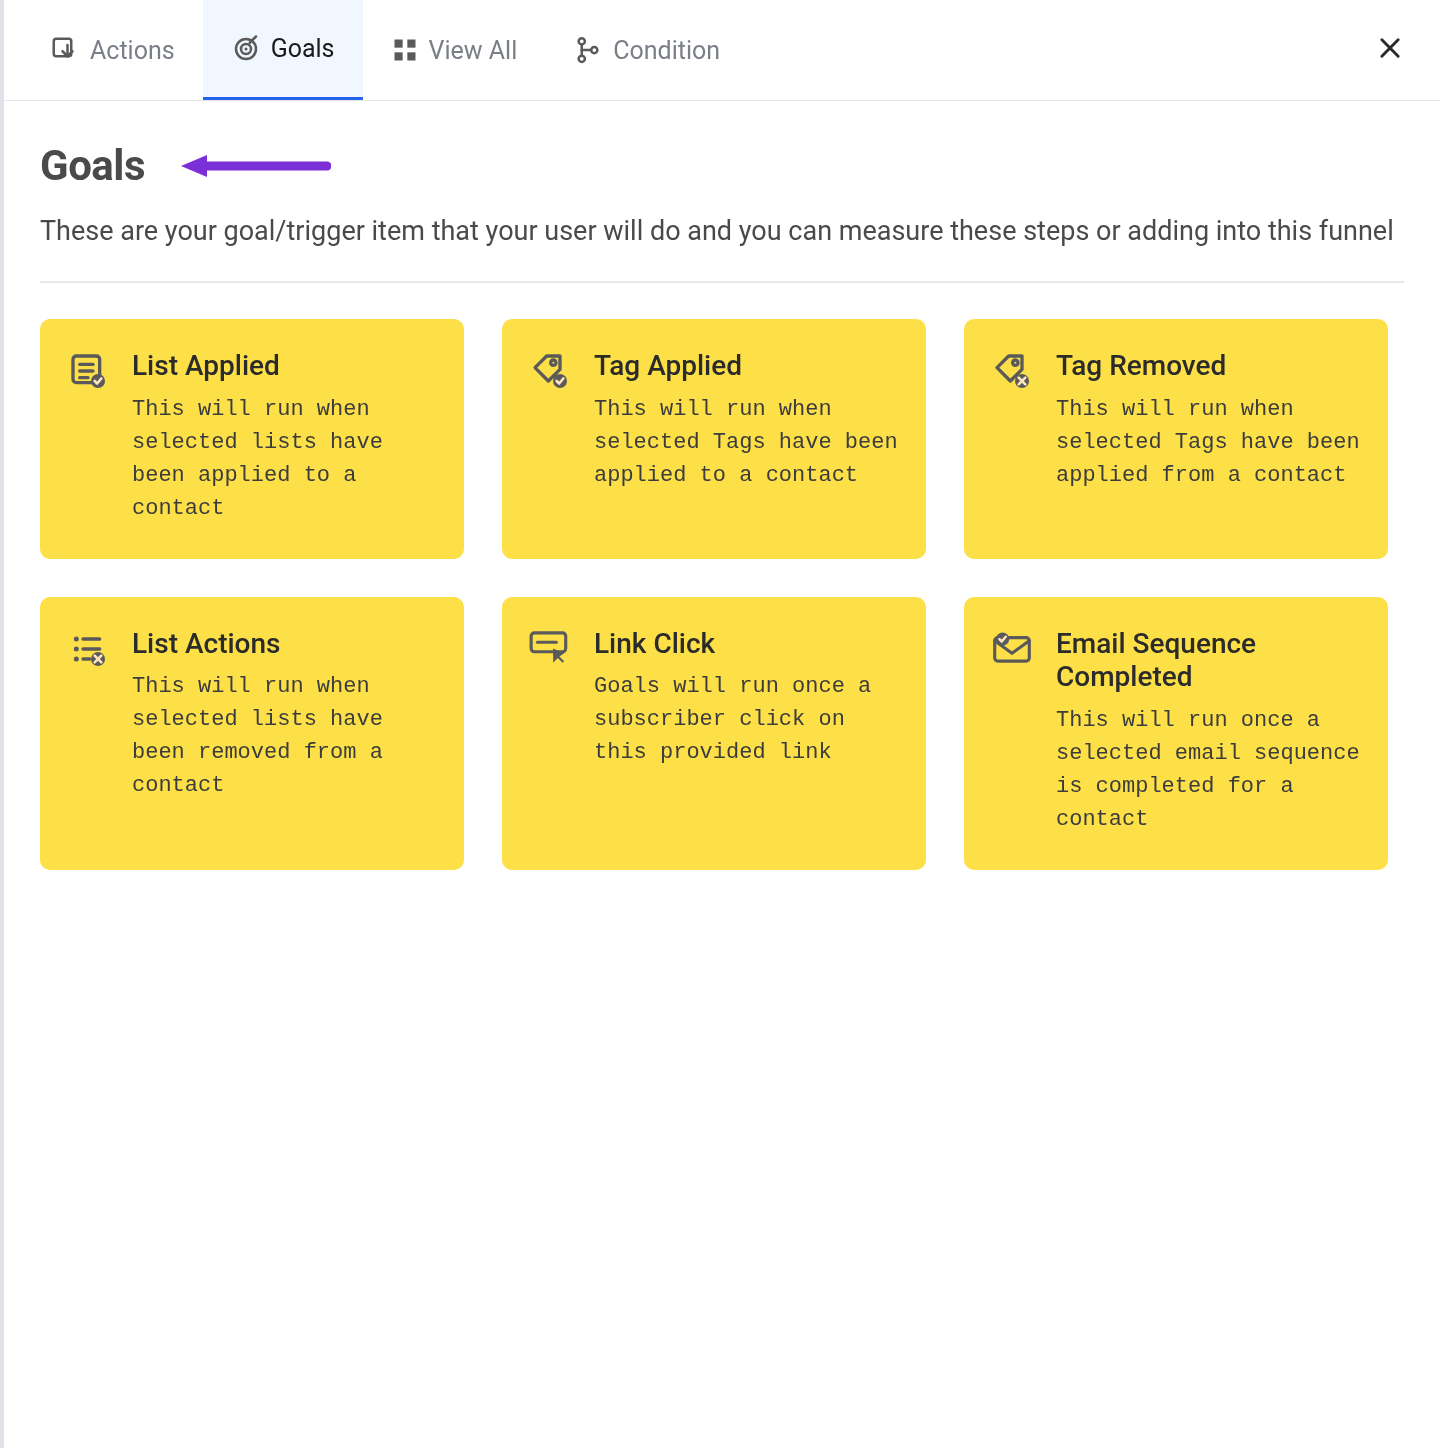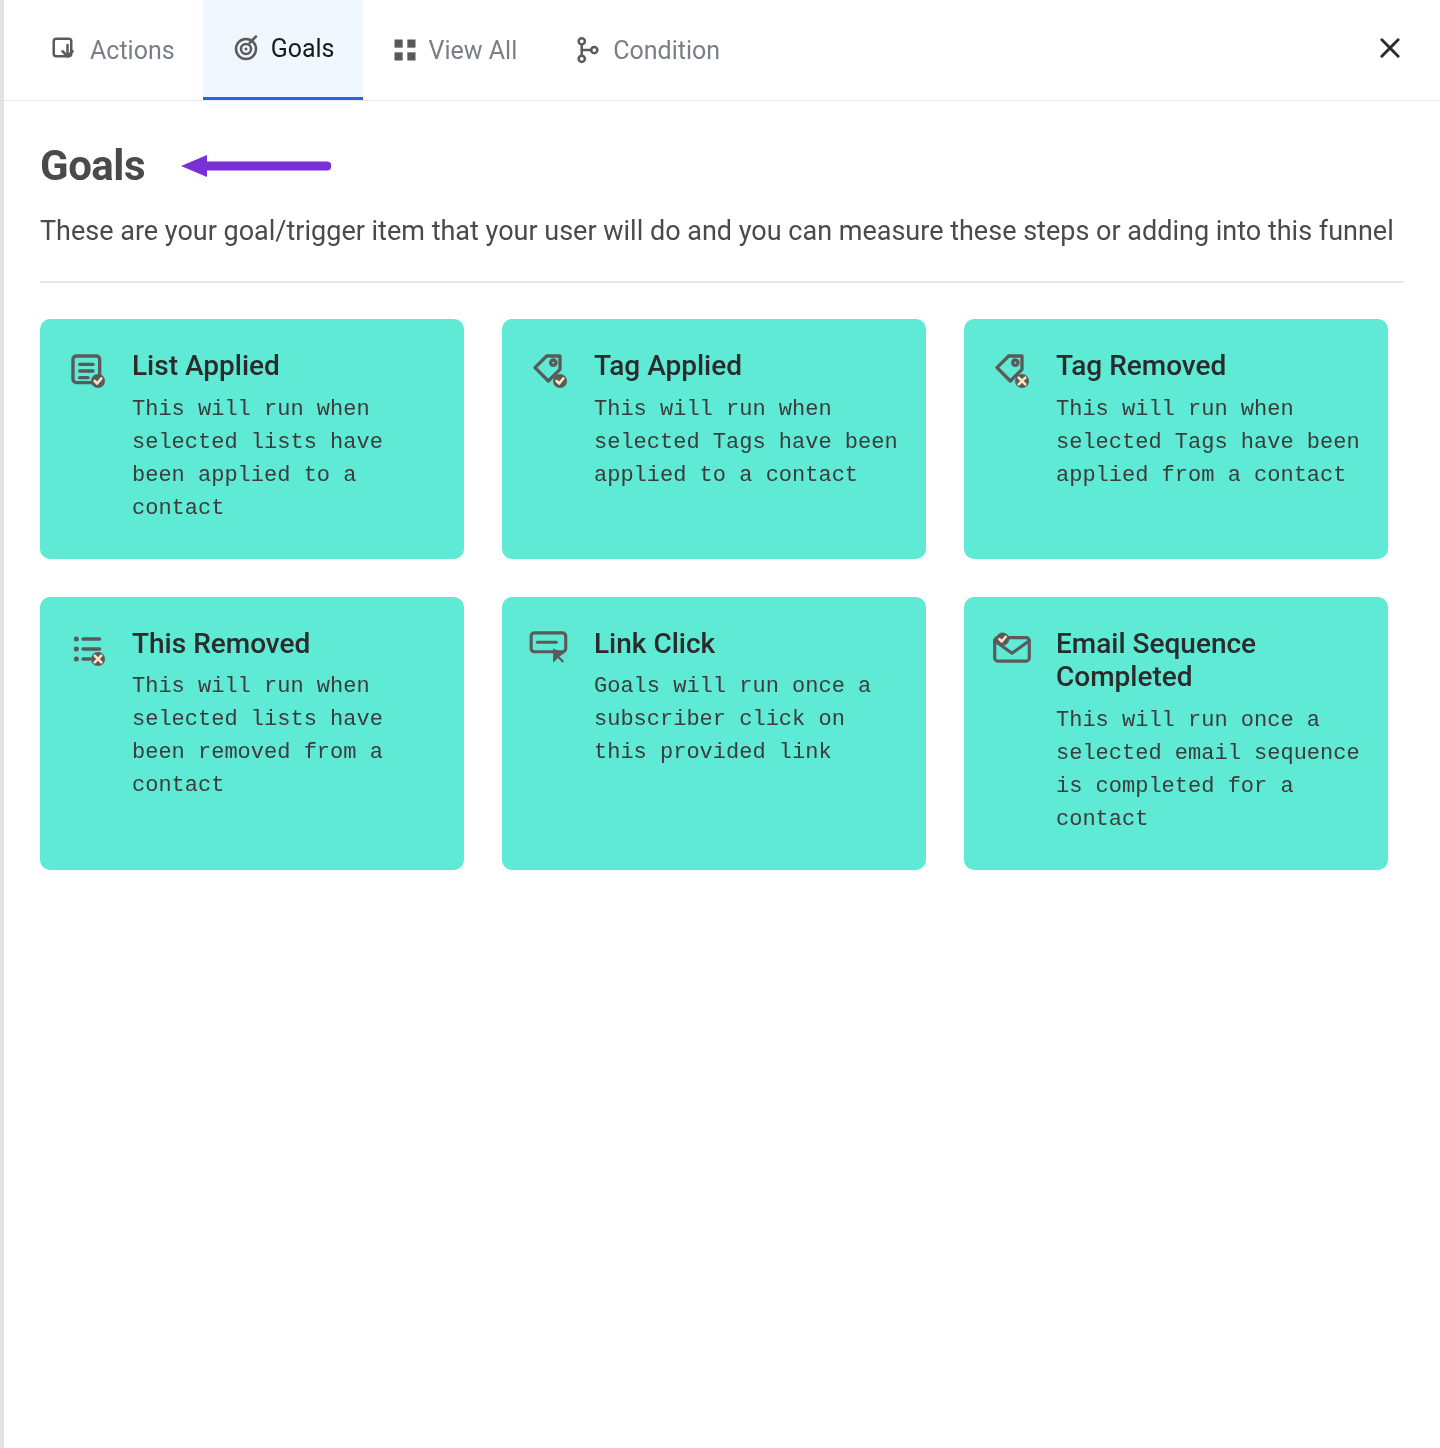--- a/index.html
+++ b/index.html
@@ -92,21 +92,21 @@
     
     .grid {
       margin-top: 36px;
       display: grid;
       grid-template-columns: repeat(3, 1fr);
       gap: 38px;
       width: 100%;
       max-width: 1348px;
     }
     .card {
-      background: #5eead4;
+      background: #fde047;
       border-radius: 10px;
       padding: 30px 26px 34px 26px;
       display: flex;
       gap: 22px;
       align-items: flex-start;
       cursor: pointer;
     }
     .card .card-icon {
       flex: 0 0 44px;
       height: 44px;
@@ -263,21 +263,21 @@
               <circle cx="5" cy="12" r="1.5" class="icon-fill"></circle>
               <line x1="9" y1="12" x2="19" y2="12" class="icon-stroke"></line>
               <circle cx="5" cy="18" r="1.5" class="icon-fill"></circle>
               <line x1="9" y1="18" x2="13" y2="18" class="icon-stroke"></line>
               <circle cx="18" cy="18" r="4.2" class="icon-fill"></circle>
               <line x1="16" y1="16" x2="20" y2="20" stroke="#fde4be" stroke-width="1.6" stroke-linecap="round"></line>
               <line x1="20" y1="16" x2="16" y2="20" stroke="#fde4be" stroke-width="1.6" stroke-linecap="round"></line>
             </svg>
         </div>
         <div class="card-body">
-          <div class="card-title">This Removed</div>
+          <div class="card-title">List Actions</div>
           <div class="card-desc">This will run when selected lists have been removed from a contact</div>
         </div>
       </div>
 
       <div class="card">
         <div class="card-icon">
           <svg width="44" height="36" viewBox="0 0 28 22">
               <rect x="2" y="2" width="22" height="12" rx="2" class="icon-stroke"></rect>
               <line x1="6" y1="8" x2="18" y2="8" class="icon-stroke"></line>
               <path d="M16 12 L16 21 L19 18 L22 21 L23 20 L20 17 L23 15 Z" class="icon-fill"></path>

